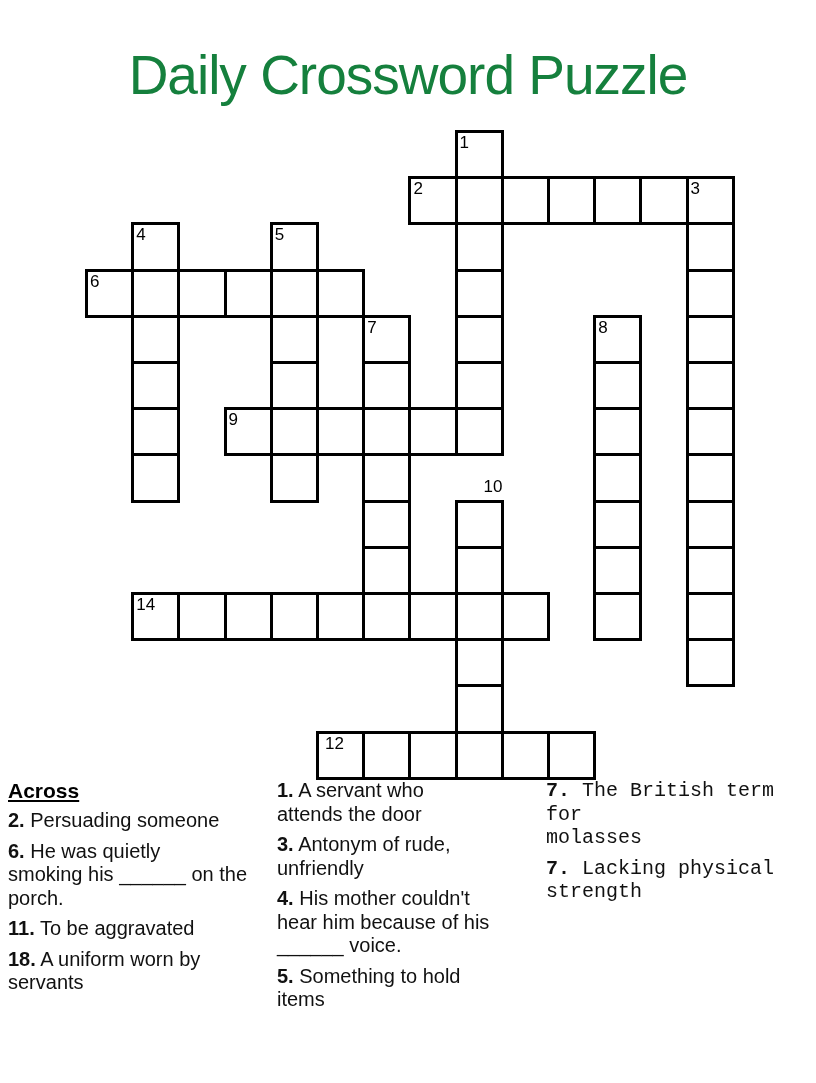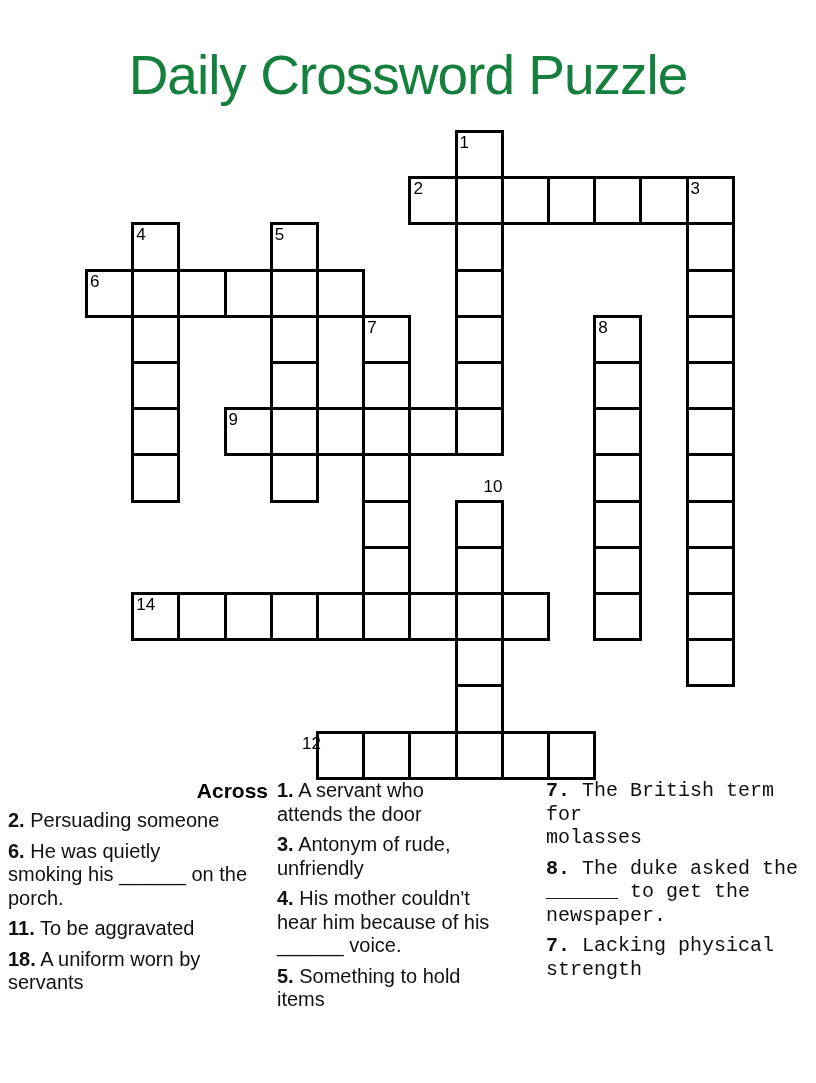--- a/index.html
+++ b/index.html
@@ -48,23 +48,23 @@
   .clues-col {
     position: absolute;
     top: 779px;
   }
   .col-across { left: 8px;   width: 260px; }
   .col-down   { left: 277px; width: 260px; }
   .col-down2  { left: 546px; width: 264px; font-family: Liberation Mono, monospace; }
   .clue-head {
     font-size: 21px;
     font-weight: bold;
+    text-decoration: underline;
     line-height: 23px;
     margin: 0 0 7px 0;
-    text-align: right;
   }
   .clue {
     font-size: 20px;
     line-height: 23.5px;
     margin: 0 0 7px 0;
     white-space: pre-line;
     color: #111;
   }
   .clue-num {
     font-weight: bold;
@@ -154,21 +154,21 @@
     <div class="cellnum" style="left: 413.4px; top: 180.2px;">2</div>
     <div class="cellnum" style="left: 690.6px; top: 180.2px;">3</div>
     <div class="cellnum" style="left: 136.2px; top: 226.4px;">4</div>
     <div class="cellnum" style="left: 274.8px; top: 226.4px;">5</div>
     <div class="cellnum" style="left: 90px; top: 272.6px;">6</div>
     <div class="cellnum" style="left: 367.2px; top: 318.8px;">7</div>
     <div class="cellnum" style="left: 598.2px; top: 318.8px;">8</div>
     <div class="cellnum" style="left: 228.6px; top: 411.2px;">9</div>
     <div class="cellnum" style="left: 459.6px; top: 478px; margin-left: 24px;">10</div>
     <div class="cellnum" style="left: 136.2px; top: 596px;">14</div>
-    <div class="cellnum" style="left: 302px; top: 734.6px;">12</div>
+    <div class="cellnum" style="left: 325px; top: 734.6px;">12</div>
   </div>
 
 <div class="clues-col col-across">
   <div class="clue-head">Across</div>
   <div id="across-list">
       <div class="clue"><span class="clue-num">2.</span> Persuading someone</div>
       <div class="clue"><span class="clue-num">6.</span> He was quietly
 smoking his ______ on the
 porch.</div>
       <div class="clue"><span class="clue-num">11.</span> To be aggravated</div>
@@ -188,19 +188,16 @@
 ______ voice.</div>
       <div class="clue"><span class="clue-num">5.</span> Something to hold
 items</div>
     </div>
 </div>
 
 <div class="clues-col col-down2">
   <div id="down-list-2">
       <div class="clue"><span class="clue-num">7.</span> The British term for
 molasses</div>
-      <div class="clue"><span class="clue-num">8.</span> The duke asked the
-______ to get the
-newspaper.</div>
       <div class="clue"><span class="clue-num">7.</span> Lacking physical
 strength</div>
     </div>
 </div>
 
 </body></html>

